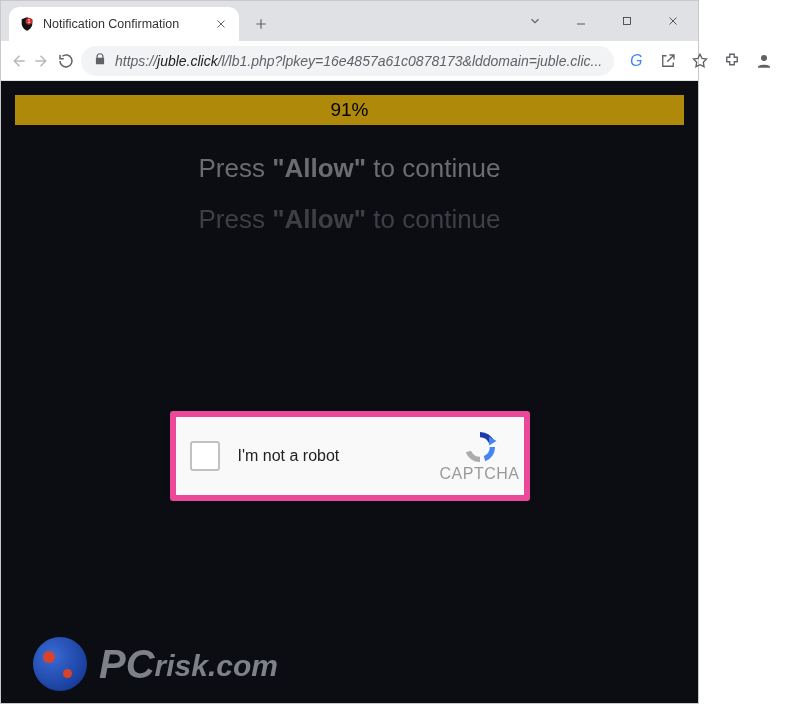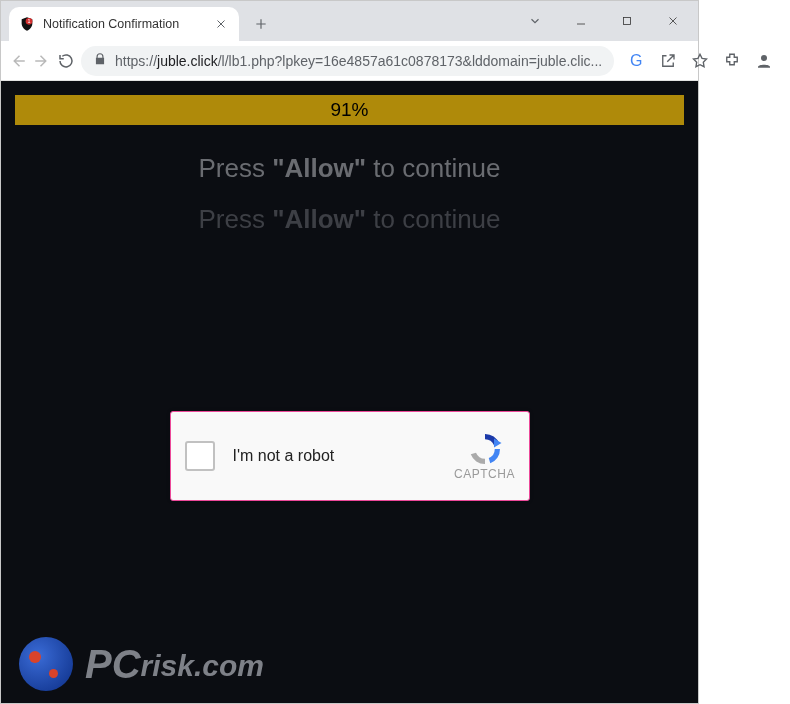--- a/index.html
+++ b/index.html
@@ -48,20 +48,21 @@
     color: #555;
   }
   .winbtn svg { width: 12px; height: 12px; }
   .winbtn.chev svg { width: 14px; height: 14px; }
 
   .toolbar {
     height: 40px; background: #fff;
     display: flex; align-items: center; gap: 6px;
     padding: 7px 8px;
     border-bottom: 1px solid #e3e3e3;
+    font-style: italic;
   }
   .navicon {
     width: 30px; height: 30px; border-radius: 50%;
     display: flex; align-items: center; justify-content: center;
     color: #5f6368;
   }
   .navicon.disabled { color: #b9b9b9; }
   .navicon svg { width: 18px; height: 18px; }
   .omnibox {
     flex: 1; height: 30px; background: #f1f3f4;
@@ -97,38 +98,38 @@
   .pressline .bold { font-weight: 700; }
   .press1 { color: #6a6c71; }
   .press2 { color: #3d3f45; margin-top: 20px; }
 
   .captcha-wrap {
     position: absolute; left: 50%; transform: translateX(-50%);
     top: 330px;
   }
   .captcha {
     width: 360px; height: 90px; background: #f9f9f9;
-    border: 1px solid #ec4899; border-radius: 3px;
+    border: 6px solid #ec4899; border-radius: 3px;
     box-shadow: 0 0 4px rgba(0,0,0,.1);
     display: flex; align-items: center; padding: 0 14px 0 14px;
   }
   .captcha .cbx {
     width: 30px; height: 30px; background: #fff;
     border: 2px solid #c1c1c1; border-radius: 3px;
     margin-right: 18px;
   }
   .captcha .clabel { flex: 1; color: #222; font-size: 16px; }
   .captcha .clogo {
     width: 60px; display: flex; flex-direction: column; align-items: center;
-    color: #9a9a9a; font-size: 12px; letter-spacing: .5px;
+    color: #9a9a9a; font-size: 16px; letter-spacing: .5px;
   }
   .captcha .clogo svg { width: 36px; height: 36px; }
 
   .watermark {
-    position: absolute; left: 18px; bottom: 12px;
+    position: absolute; left: 32px; bottom: 12px;
     display: flex; align-items: center; gap: 12px;
     color: #808289;
   }
   .watermark .orb {
     width: 54px; height: 54px; border-radius: 50%;
     background: radial-gradient(circle at 35% 35%, #3a6bd6, #0c2e86);
     position: relative;
   }
   .watermark .orb::before, .watermark .orb::after {
     content:""; position:absolute; border-radius:50%; background:#d9432a;

